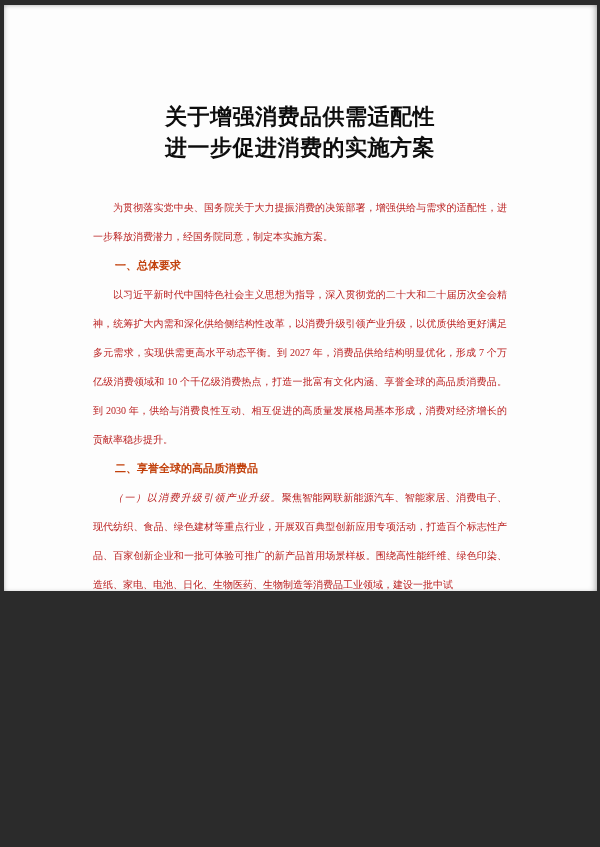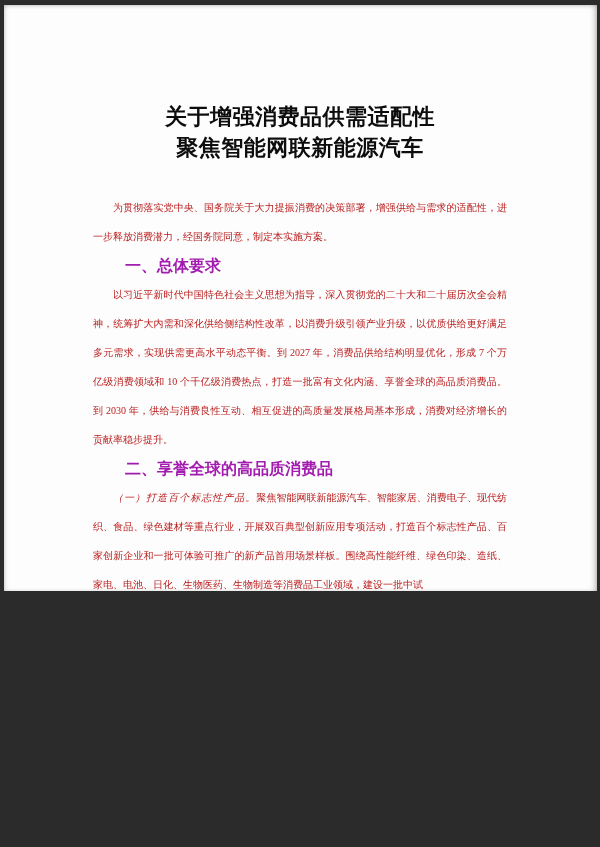--- a/index.html
+++ b/index.html
@@ -46,26 +46,26 @@
     margin: 0;
     font-size: 10px;
     line-height: 29px;
     text-align: justify;
     text-indent: 2em;
     color: #b91c1c;
     word-break: break-all;
   }
   .sec-heading {
     margin: 0;
-    font-size: 16px;
+    font-size: 11px;
     line-height: 29px;
     font-weight: bold;
     font-family: "Liberation Sans", "DejaVu Sans", sans-serif;
     text-indent: 2em;
-    color: #a21caf;
+    color: #c2410c;
   }
   .kai-lead {
     font-style: italic;
     letter-spacing: 1px;
   }
   .page-number {
     position: absolute;
     left: 0;
     right: 0;
     top: 773px;
@@ -77,32 +77,32 @@
 </style>
 </head>
 <body>
 
 <div class="frame">
   <div class="page">
     <div class="content">
 
       <h1 class="doc-title">
         <span>关于增强消费品供需适配性</span><br>
-        <span>聚焦智能网联新能源汽车</span>
+        <span>进一步促进消费的实施方案</span>
       </h1>
 
       <p class="para">为贯彻落实党中央、国务院关于大力提振消费的决策部署，增强供给与需求的适配性，进一步释放消费潜力，经国务院同意，制定本实施方案。</p>
 
       <h2 class="sec-heading">一、总体要求</h2>
 
       <p class="para">以习近平新时代中国特色社会主义思想为指导，深入贯彻党的二十大和二十届历次全会精神，统筹扩大内需和深化供给侧结构性改革，以消费升级引领产业升级，以优质供给更好满足多元需求，实现供需更高水平动态平衡。到 2027 年，消费品供给结构明显优化，形成 7 个万亿级消费领域和 10 个千亿级消费热点，打造一批富有文化内涵、享誉全球的高品质消费品。到 2030 年，供给与消费良性互动、相互促进的高质量发展格局基本形成，消费对经济增长的贡献率稳步提升。</p>
 
       <h2 class="sec-heading">二、享誉全球的高品质消费品</h2>
 
       <p class="para">
-        <span class="kai-lead">（一）打造百个标志性产品。</span><span>聚焦智能网联新能源汽车、智能家居、消费电子、现代纺织、食品、绿色建材等重点行业，开展双百典型创新应用专项活动，打造百个标志性产品、百家创新企业和一批可体验可推广的新产品首用场景样板。围绕高性能纤维、绿色印染、造纸、家电、电池、日化、生物医药、生物制造等消费品工业领域，建设一批中试</span>
+        <span class="kai-lead">（一）以消费升级引领产业升级。</span><span>聚焦智能网联新能源汽车、智能家居、消费电子、现代纺织、食品、绿色建材等重点行业，开展双百典型创新应用专项活动，打造百个标志性产品、百家创新企业和一批可体验可推广的新产品首用场景样板。围绕高性能纤维、绿色印染、造纸、家电、电池、日化、生物医药、生物制造等消费品工业领域，建设一批中试</span>
       </p>
 
     </div>
 
     <div class="page-number">1</div>
   </div>
 </div>
 
 </body></html>

